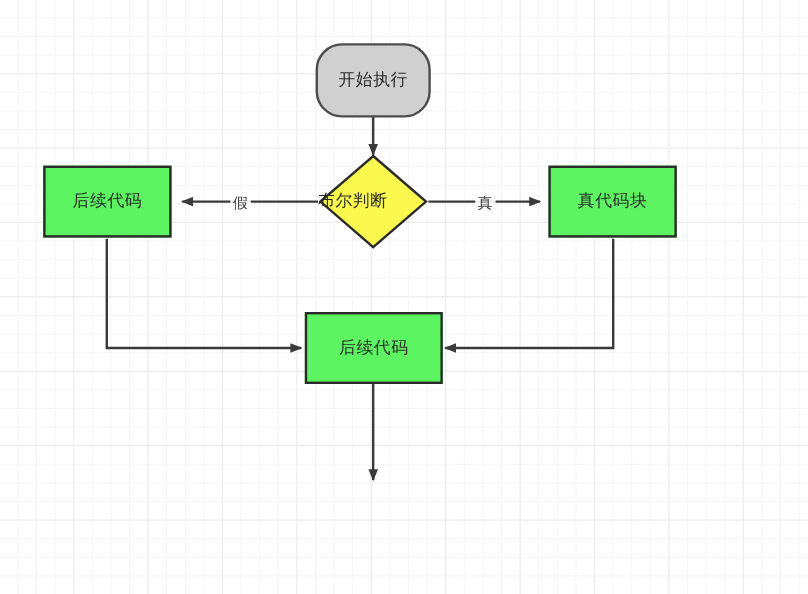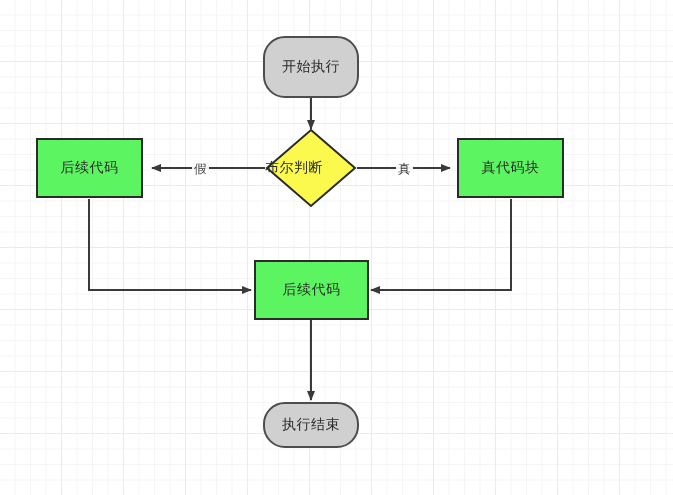--- a/index.html
+++ b/index.html
@@ -134,23 +134,20 @@
   </div>
 
   <div class="node node-process" style="left:457px; top:138px; width:107px; height:60px;">
     <span>真代码块</span>
   </div>
 
   <div class="node node-process" style="left:254px; top:260px; width:115px; height:60px;">
     <span>后续代码</span>
   </div>
 
-  <div class="node node-terminator" style="left:263px; top:402px; width:96px; height:46px;">
-    <span>执行结束</span>
-  </div>
 
   <div class="edge-label" style="left:192px; top:161px;">假</div>
 
   <div class="edge-label" style="left:396px; top:161px;">真</div>
 
 
 
 </div>
 
 </body></html>

